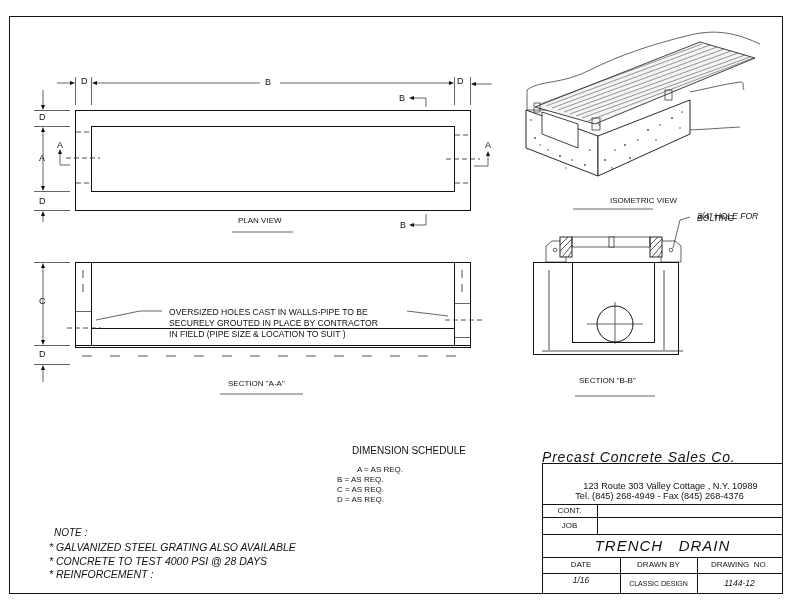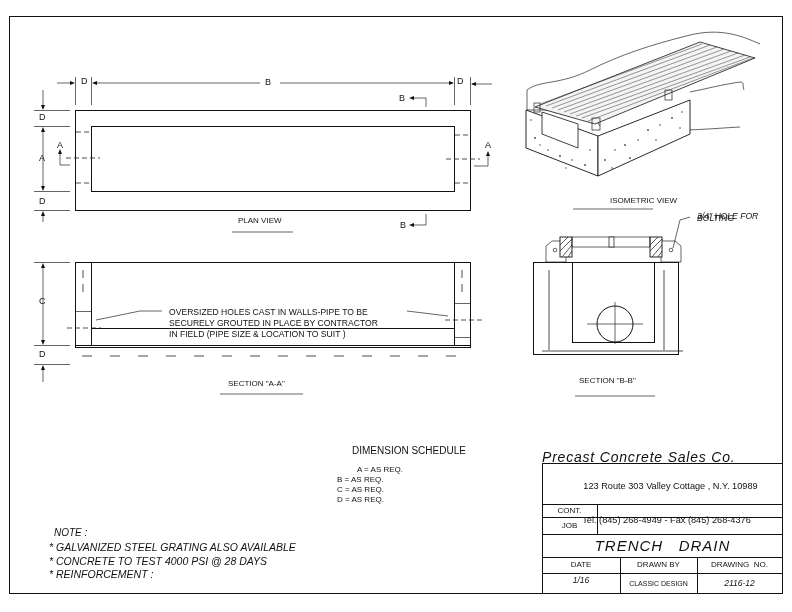--- a/index.html
+++ b/index.html
@@ -229,24 +229,24 @@
 <div class="txt" style="left:337px;top:486px;font-size:8px;">C = AS REQ.</div>
 <div class="txt" style="left:337px;top:496px;font-size:8px;">D = AS REQ.</div>
 
 <div class="txt it" style="left:54px;top:528px;font-size:10px;">NOTE :</div>
 <div class="txt it" style="left:49px;top:542px;font-size:10.5px;">* GALVANIZED STEEL GRATING ALSO AVAILABLE</div>
 <div class="txt it" style="left:49px;top:556px;font-size:10.5px;">* CONCRETE TO TEST 4000 PSI @ 28 DAYS</div>
 <div class="txt it" style="left:49px;top:569px;font-size:10.5px;">* REINFORCEMENT :</div>
 
 <div class="txt it" style="left:542px;top:450px;width:261px;text-align:left;font-size:14px;letter-spacing:0.8px;">Precast Concrete Sales Co.</div>
 <div class="txt" style="left:542px;top:482px;width:241px;text-align:center;font-size:9.2px;margin-left:8px;">123 Route 303 Valley Cottage , N.Y. 10989</div>
-<div class="txt" style="left:542px;top:516px;width:235px;text-align:center;font-size:9.2px;margin-left:7px;">Tel. (845) 268-4949 - Fax (845) 268-4376</div>
+<div class="txt" style="left:542px;top:492px;width:235px;text-align:center;font-size:9.2px;">Tel. (845) 268-4949 - Fax (845) 268-4376</div>
 <div class="txt" style="left:542px;top:507px;width:55px;text-align:center;font-size:8px;">CONT.</div>
 <div class="txt" style="left:600px;top:507px;width:180px;font-size:8px;"></div>
 <div class="txt" style="left:542px;top:522px;width:55px;text-align:center;font-size:8px;">JOB</div>
 <div class="txt" style="left:600px;top:522px;width:180px;font-size:8px;"></div>
 <div class="txt it" style="left:542px;top:538px;width:241px;text-align:center;font-size:15px;letter-spacing:1px;">TRENCH   DRAIN</div>
 <div class="txt" style="left:542px;top:561px;width:78px;text-align:center;font-size:8px;">DATE</div>
 <div class="txt" style="left:620px;top:561px;width:77px;text-align:center;font-size:8px;">DRAWN BY</div>
 <div class="txt" style="left:697px;top:561px;width:85px;text-align:center;font-size:8px;">DRAWING  NO.</div>
 <div class="txt it" style="left:542px;top:576px;width:78px;text-align:center;font-size:8.5px;">1/16</div>
 <div class="txt" style="left:620px;top:580px;width:77px;text-align:center;font-size:7px;">CLASSIC DESIGN</div>
-<div class="txt it" style="left:697px;top:579px;width:85px;text-align:center;font-size:8.5px;">2116-12</div>
+<div class="txt it" style="left:697px;top:579px;width:85px;text-align:center;font-size:8.5px;">1144-12</div>
 
 </body></html>

